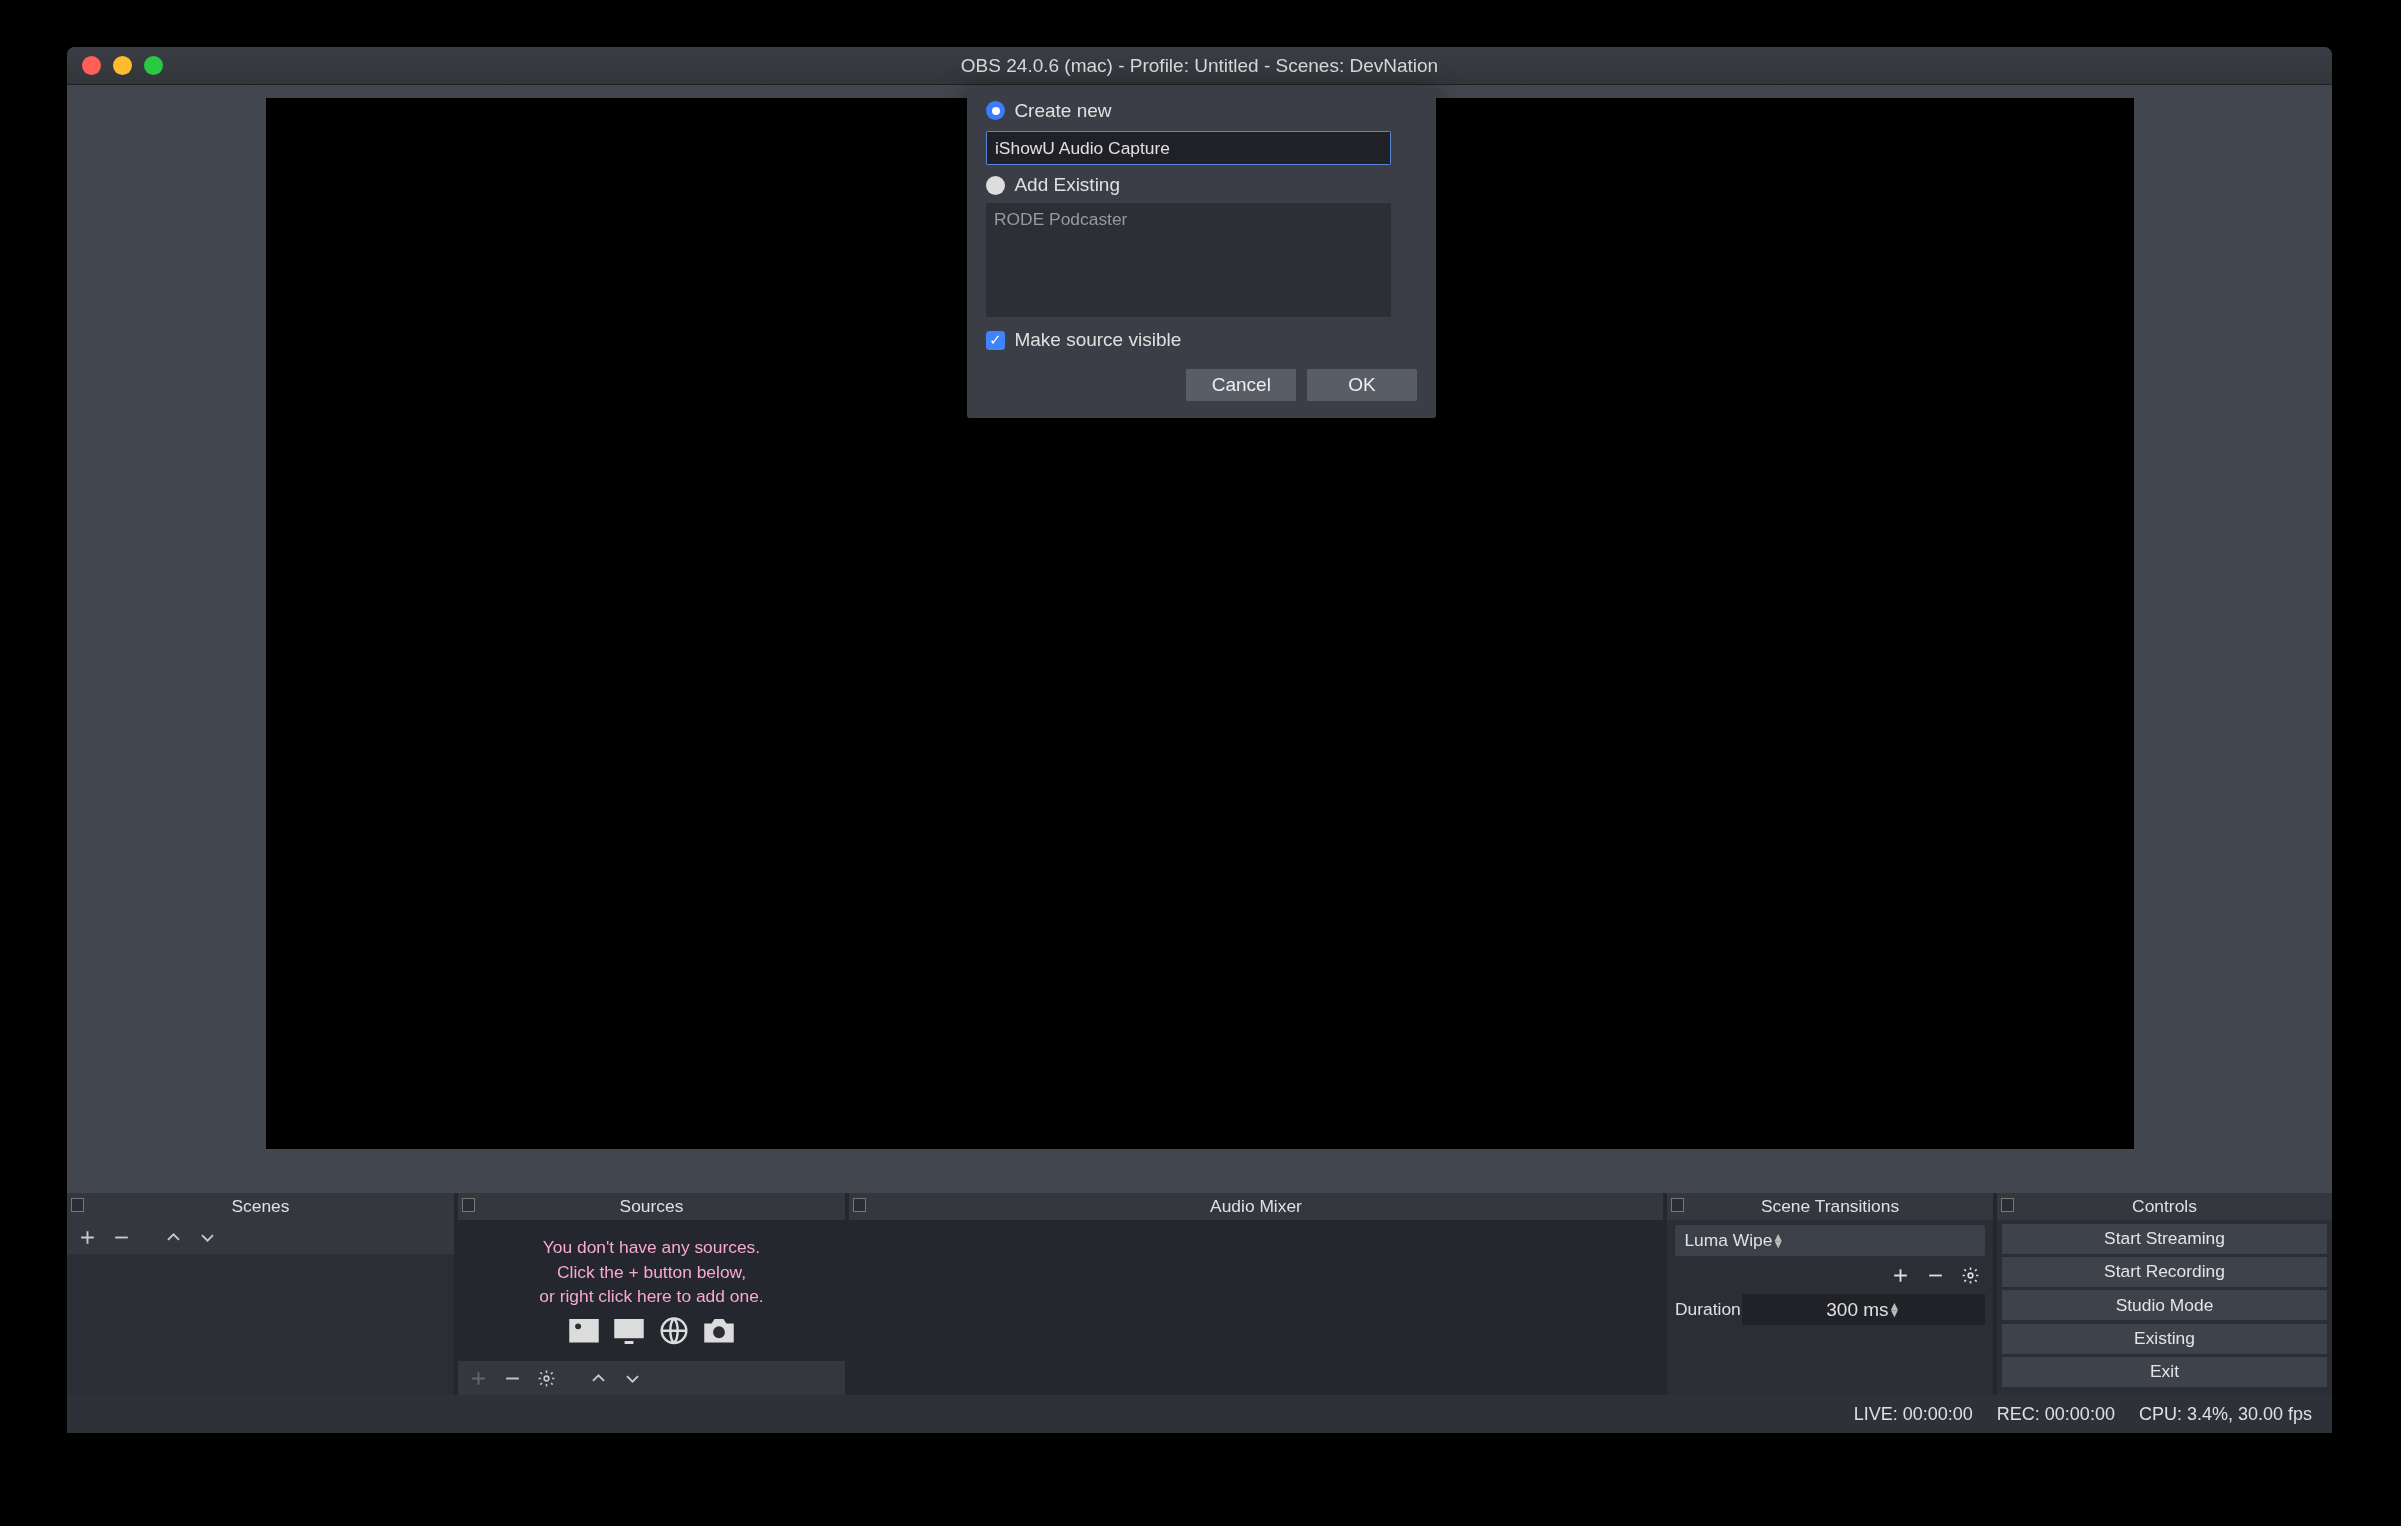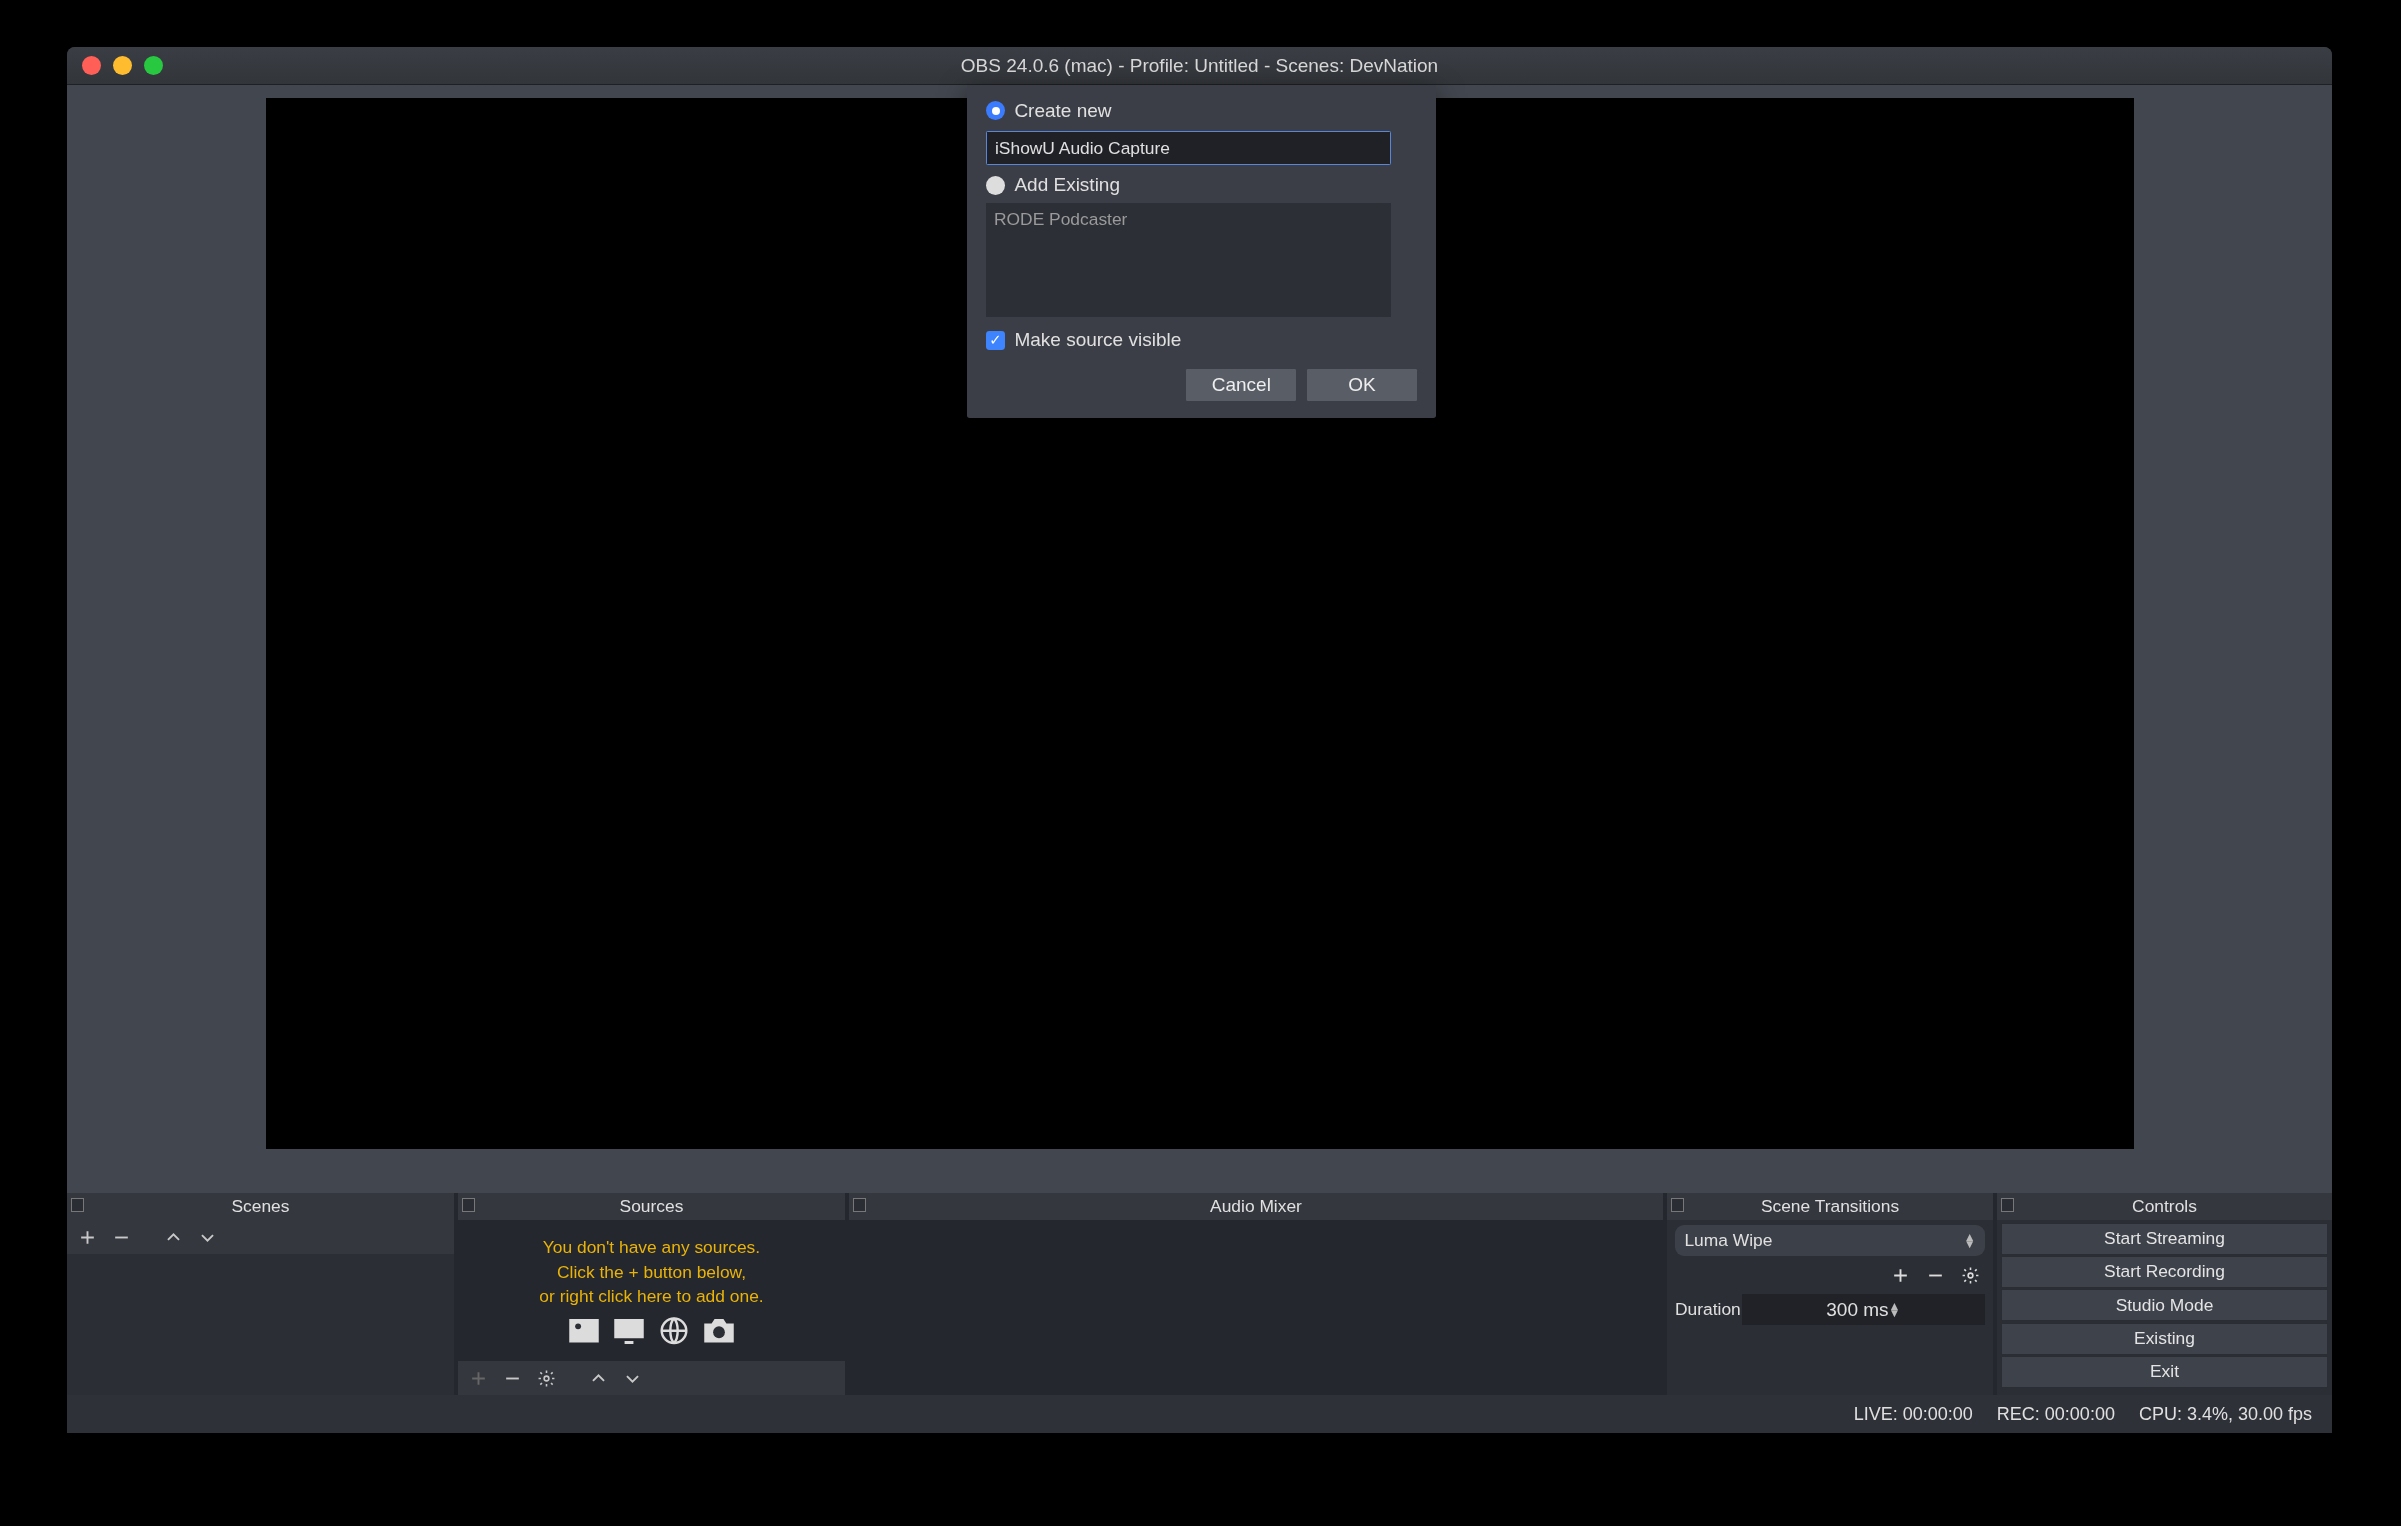--- a/index.html
+++ b/index.html
@@ -199,36 +199,36 @@
     color: #c8c8c8;
   }
   .tbtn svg, .tbtn span { pointer-events: none; }
   .tbtn.disabled { color: #666; }
 
   
   .sources-empty {
     flex: 1; display: flex; flex-direction: column;
     align-items: center; justify-content: center;
     text-align: center; font-size: 17.4px; line-height: 1.4;
-    color: #eab308;
+    color: #f9a8d4;
     background: #24272d;
   }
   .source-icons { display: flex; gap: 6.7px; margin-top: 8px; }
   .source-icons svg { width: 38px; height: 29.5px; fill: #dcdcdc; }
 
   
   .trans-body {
     padding: 5.4px 8px;
     display: flex; flex-direction: column; gap: 5.4px;
     flex: 1;
   }
   .select-like {
     height: 31px; background: #3c4048;
-    border-radius: 9px; display: flex; align-items: center;
-    padding: 0 9.4px; justify-content: space-between;
+    border-radius: 2px; display: flex; align-items: center;
+    padding: 0 9.4px; 
     font-size: 17.4px;
   }
   .select-arrows { display: flex; flex-direction: column; line-height: 0.55; font-size: 12px; color:#bbb; }
   .trans-btnrow { display: flex; justify-content: flex-end; gap: 5.4px; align-items: center; }
   .sqbtn {
     width: 29.5px; height: 27px; display: flex; align-items:center; justify-content:center;
     color: #dcdcdc;
   }
   .duration-row { display: flex; align-items: center; gap: 1px; }
   .duration-row .label { font-size: 17.4px; }

